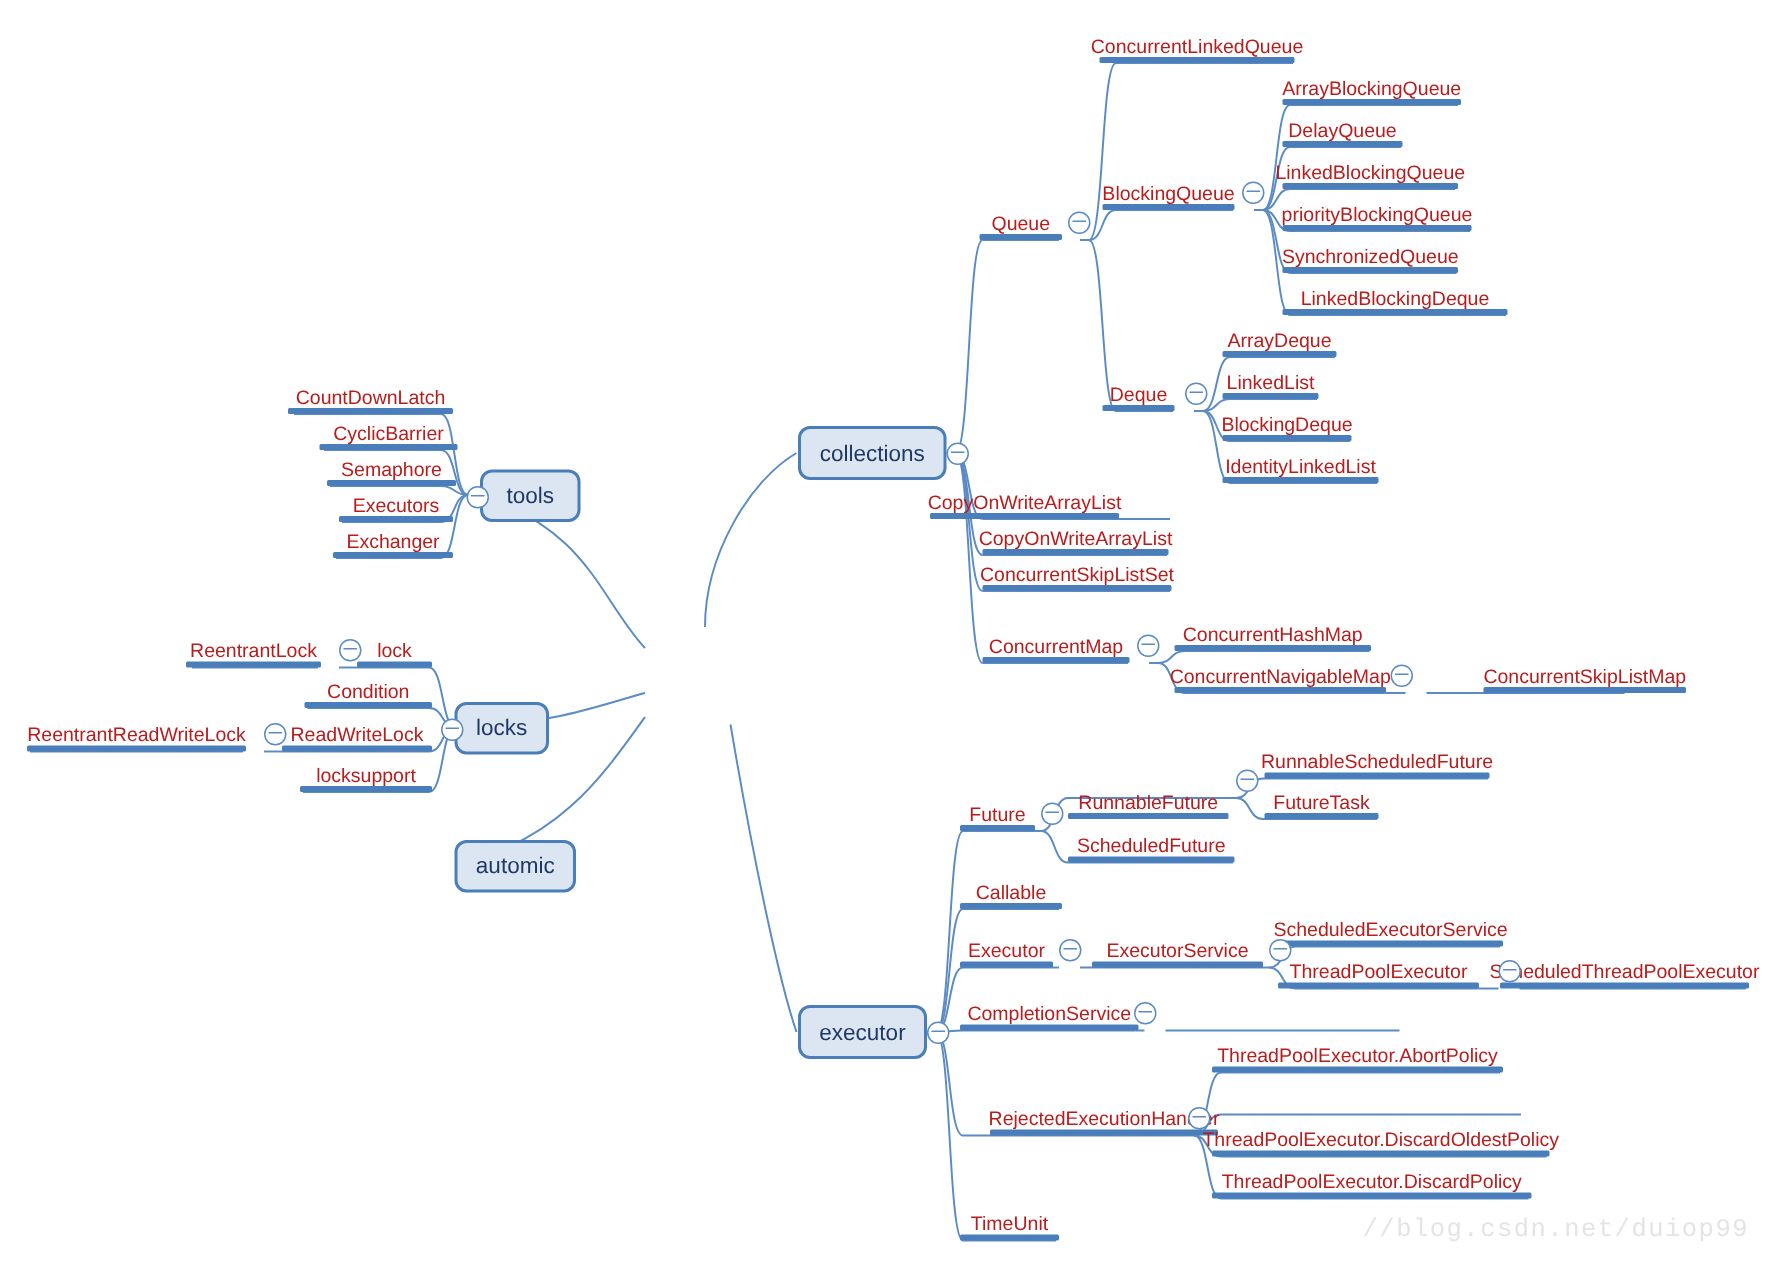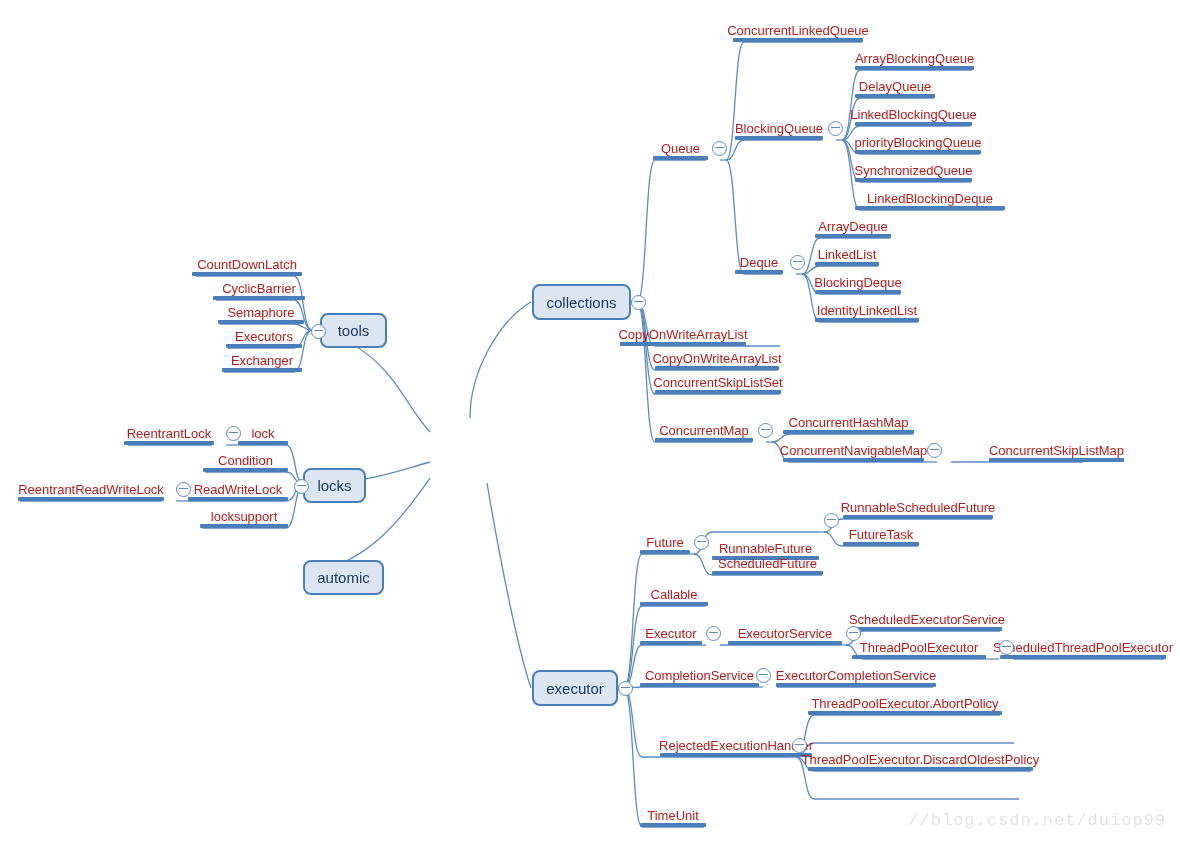--- a/index.html
+++ b/index.html
@@ -442,21 +442,21 @@
     <span class="topic-label">ConcurrentSkipListMap</span>
     <span class="topic-rule"></span>
   </div>
 
   <div class="topic align-center" style="left:640px; top:528px; width:50px;">
     <span class="topic-label">Future</span>
     <span class="topic-rule"></span>
   </div>
   <div class="collapse-toggle" style="left:694px; top:535px;"></div>
 
-  <div class="topic align-center" style="left:712px; top:534px; width:107px;">
+  <div class="topic align-center" style="left:712px; top:520px; width:107px;">
     <span class="topic-label">RunnableFuture</span>
     <span class="topic-rule"></span>
   </div>
   <div class="collapse-toggle" style="left:824px; top:513px;"></div>
   <div class="topic align-center" style="left:843px; top:493px; width:150px;">
     <span class="topic-label">RunnableScheduledFuture</span>
     <span class="topic-rule"></span>
   </div>
   <div class="topic align-center" style="left:843px; top:520px; width:76px;">
     <span class="topic-label">FutureTask</span>
@@ -494,38 +494,38 @@
   <div class="topic align-center" style="left:1000px; top:633px; width:166px;">
     <span class="topic-label">ScheduledThreadPoolExecutor</span>
     <span class="topic-rule"></span>
   </div>
 
   <div class="topic align-center" style="left:640px; top:661px; width:119px;">
     <span class="topic-label">CompletionService</span>
     <span class="topic-rule"></span>
   </div>
   <div class="collapse-toggle" style="left:756px; top:668px;"></div>
-  <div class="topic align-center" style="left:776px; top:661px; width:160px;">
-    <span class="topic-label">ExecutorCompletionService</span>
-    <span class="topic-rule"></span>
-  </div>
 
   <div class="topic align-center" style="left:640px; top:731px; width:152px;margin-left:20px;">
     <span class="topic-label">RejectedExecutionHandler</span>
     <span class="topic-rule"></span>
   </div>
   <div class="collapse-toggle" style="left:792px; top:738px;"></div>
   <div class="topic align-center" style="left:808px; top:689px; width:194px;">
     <span class="topic-label">ThreadPoolExecutor.AbortPolicy</span>
     <span class="topic-rule"></span>
   </div>
   <div class="topic align-center" style="left:808px; top:745px; width:225px;">
     <span class="topic-label">ThreadPoolExecutor.DiscardOldestPolicy</span>
     <span class="topic-rule"></span>
   </div>
+  <div class="topic align-center" style="left:808px; top:773px; width:213px;">
+    <span class="topic-label">ThreadPoolExecutor.DiscardPolicy</span>
+    <span class="topic-rule"></span>
+  </div>
 
   <div class="topic align-center" style="left:640px; top:801px; width:66px;">
     <span class="topic-label">TimeUnit</span>
     <span class="topic-rule"></span>
   </div>
 
   <div class="watermark">//blog.csdn.net/duiop99</div>
 
 </div>
 

